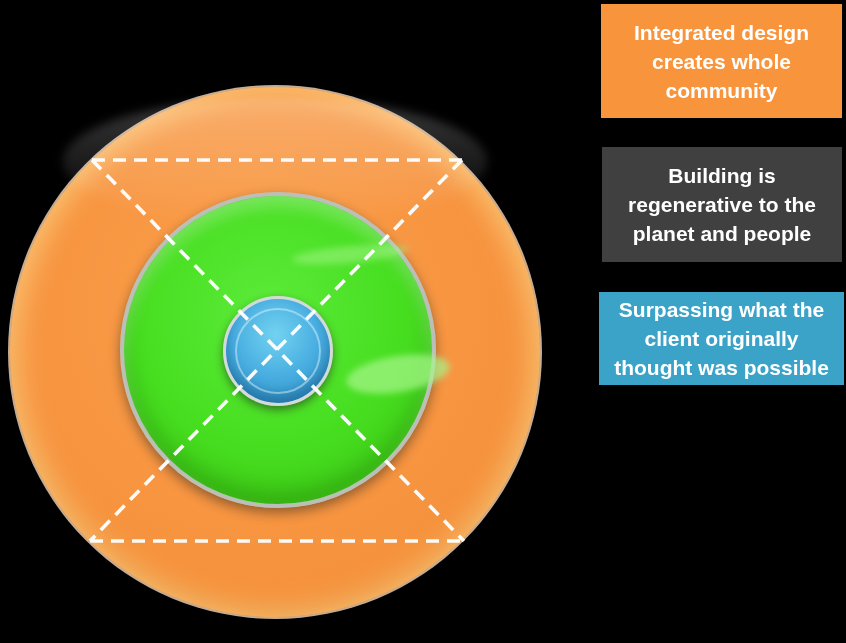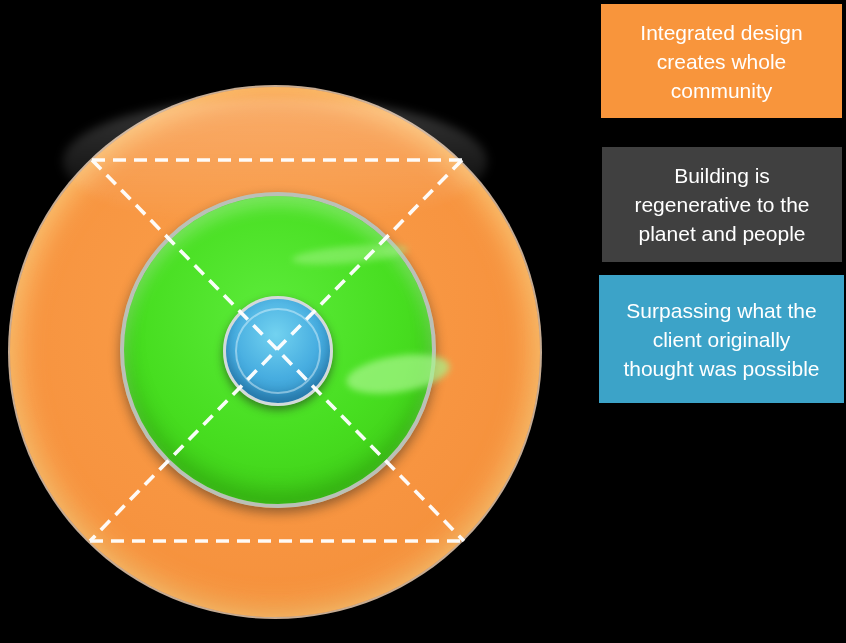--- a/index.html
+++ b/index.html
@@ -56,33 +56,33 @@
     position: absolute; left: 9px; top: 9px; right: 9px; bottom: 9px;
     border-radius: 50%;
     border: 2px solid rgba(230,248,255,0.45);
   }
 
   .guides { position: absolute; left: 0; top: 0; }
 
   
   .legend-box {
     position: absolute;
-    display: flex; align-items: center; justify-content: center;
+    display: flex; align-items: center; justify-content: center; font-weight: bold;
   }
   .legend-label {
     margin: 0;
     color: #ffffff;
     font-size: 21px;
     line-height: 29px;
     text-align: center;
     white-space: pre-line;
   }
   .box-1 { left: 601px; top: 4px;   width: 241px; height: 114px; }
   .box-2 { left: 602px; top: 147px; width: 240px; height: 115px; }
-  .box-3 { left: 599px; top: 275px; width: 245px; height: 128px; }
+  .box-3 { left: 599px; top: 292px; width: 245px; height: 93px; }
 </style>
 </head>
 <body>
 
 <div class="canvas">
 
   <div class="stage">
     <div class="ring ring-outer">
       <div class="gloss"></div>
     </div>

